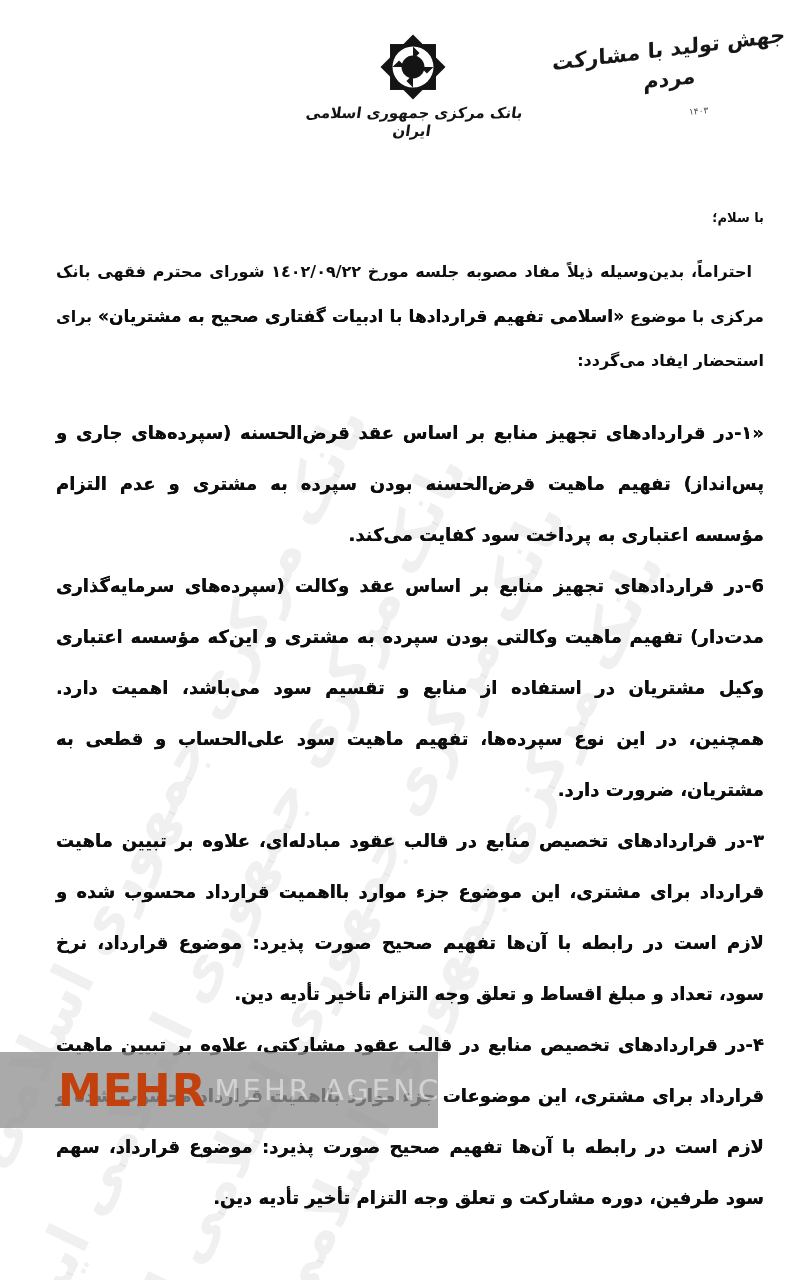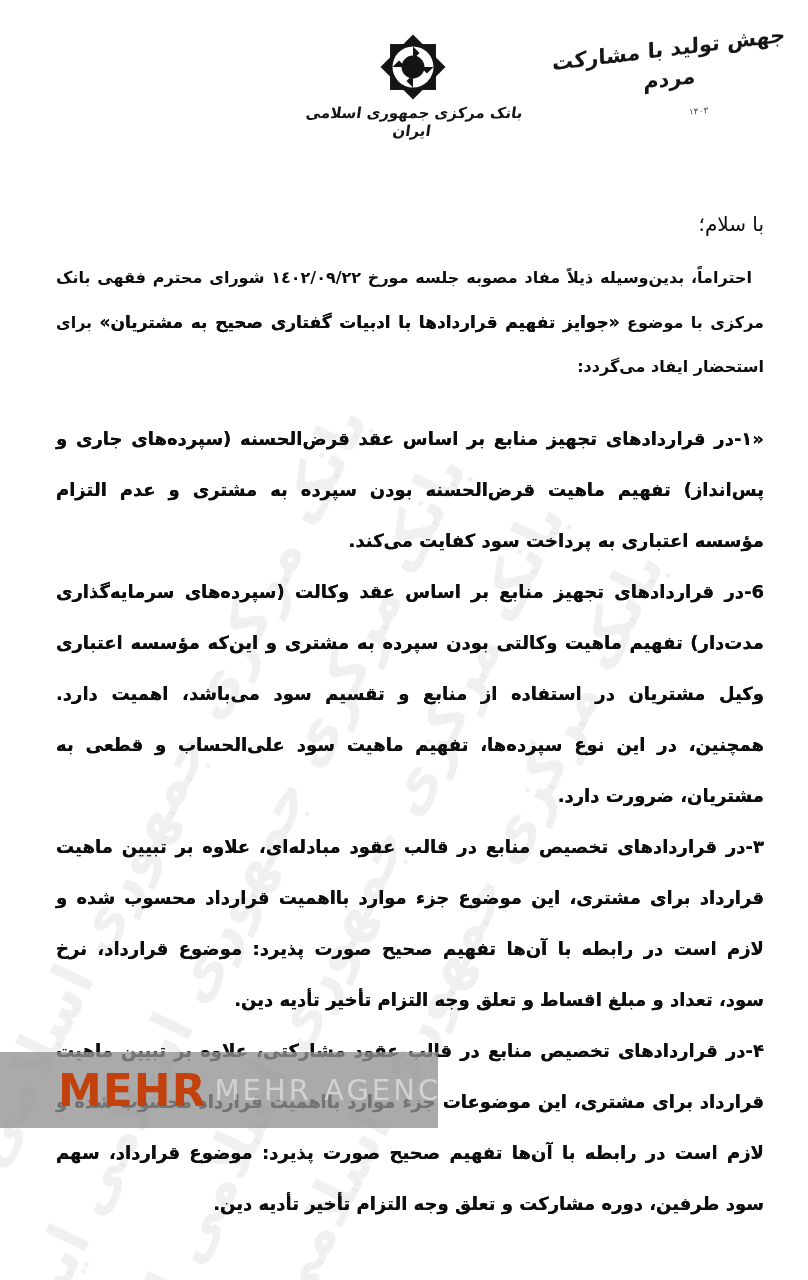--- a/index.html
+++ b/index.html
@@ -35,21 +35,21 @@
     transform:rotate(-64deg);transform-origin:50% 50%;
     color:rgba(40,40,40,0.07);
     font-size:58px;font-weight:700;line-height:110px;
     text-align:center;white-space:nowrap;z-index:0;pointer-events:none;
   }
   
   .letter-body{
     position:absolute;top:198px;right:44px;width:708px;z-index:1;
   }
   .greeting{
-    margin:14px 0 20px 0;font-size:20px;font-weight:400;line-height:24px;
+    margin:8px 0 20px 0;font-size:13px;font-weight:700;line-height:24px;
   }
   .intro{
     margin:0;font-size:16px;font-weight:700;line-height:44px;
     text-align:justify;text-indent:12px;
   }
   .intro .subject{
     font-weight:800;font-size:17px;
     text-shadow:0 0 0.6px currentColor;
   }
   .clauses{margin-top:24px;}
@@ -100,21 +100,21 @@
   <div class="bg-calligraphy">
     <div>بانک مرکزی جمهوری اسلامی ایران</div>
     <div>بانک مرکزی جمهوری اسلامی ایران</div>
     <div>بانک مرکزی جمهوری اسلامی ایران</div>
     <div>بانک مرکزی جمهوری اسلامی ایران</div>
   </div>
 
   <div class="letter-body">
     <p class="greeting">با سلام؛</p>
 
-    <p class="intro"><span>احتراماً، بدین‌وسیله ذیلاً مفاد مصوبه جلسه مورخ ١٤٠٢/٠٩/٢٢ شورای محترم فقهی بانک مرکزی با موضوع </span><span class="subject">«جوایز تفهیم قراردادها با ادبیات گفتاری صحیح به مشتریان»</span><span> برای استحضار ایفاد می‌گردد:</span></p>
+    <p class="intro"><span>احتراماً، بدین‌وسیله ذیلاً مفاد مصوبه جلسه مورخ ١٤٠٢/٠٩/٢٢ شورای محترم فقهی بانک مرکزی با موضوع </span><span class="subject">«اسلامی تفهیم قراردادها با ادبیات گفتاری صحیح به مشتریان»</span><span> برای استحضار ایفاد می‌گردد:</span></p>
 
     <div class="clauses">
       <p class="clause">«۱-در قراردادهای تجهیز منابع بر اساس عقد قرض‌الحسنه (سپرده‌های جاری و پس‌انداز) تفهیم ماهیت قرض‌الحسنه بودن سپرده به مشتری و عدم التزام مؤسسه اعتباری به پرداخت سود کفایت می‌کند.</p>
       <p class="clause">6-در قراردادهای تجهیز منابع بر اساس عقد وکالت (سپرده‌های سرمایه‌گذاری مدت‌دار) تفهیم ماهیت وکالتی بودن سپرده به مشتری و این‌که مؤسسه اعتباری وکیل مشتریان در استفاده از منابع و تقسیم سود می‌باشد، اهمیت دارد. همچنین، در این نوع سپرده‌ها، تفهیم ماهیت سود علی‌الحساب و قطعی به مشتریان، ضرورت دارد.</p>
       <p class="clause">۳-در قراردادهای تخصیص منابع در قالب عقود مبادله‌ای، علاوه بر تبیین ماهیت قرارداد برای مشتری، این موضوع جزء موارد بااهمیت قرارداد محسوب شده و لازم است در رابطه با آن‌ها تفهیم صحیح صورت پذیرد: موضوع قرارداد، نرخ سود، تعداد و مبلغ اقساط و تعلق وجه التزام تأخیر تأدیه دین.</p>
       <p class="clause">۴-در قراردادهای تخصیص منابع در قالب عقود مشارکتی، علاوه بر تبیین ماهیت قرارداد برای مشتری، این موضوعات جزء موارد بااهمیت قرارداد محسوب شده و لازم است در رابطه با آن‌ها تفهیم صحیح صورت پذیرد: موضوع قرارداد، سهم سود طرفین، دوره مشارکت و تعلق وجه التزام تأخیر تأدیه دین.</p>
 
     </div>
   </div>
 

